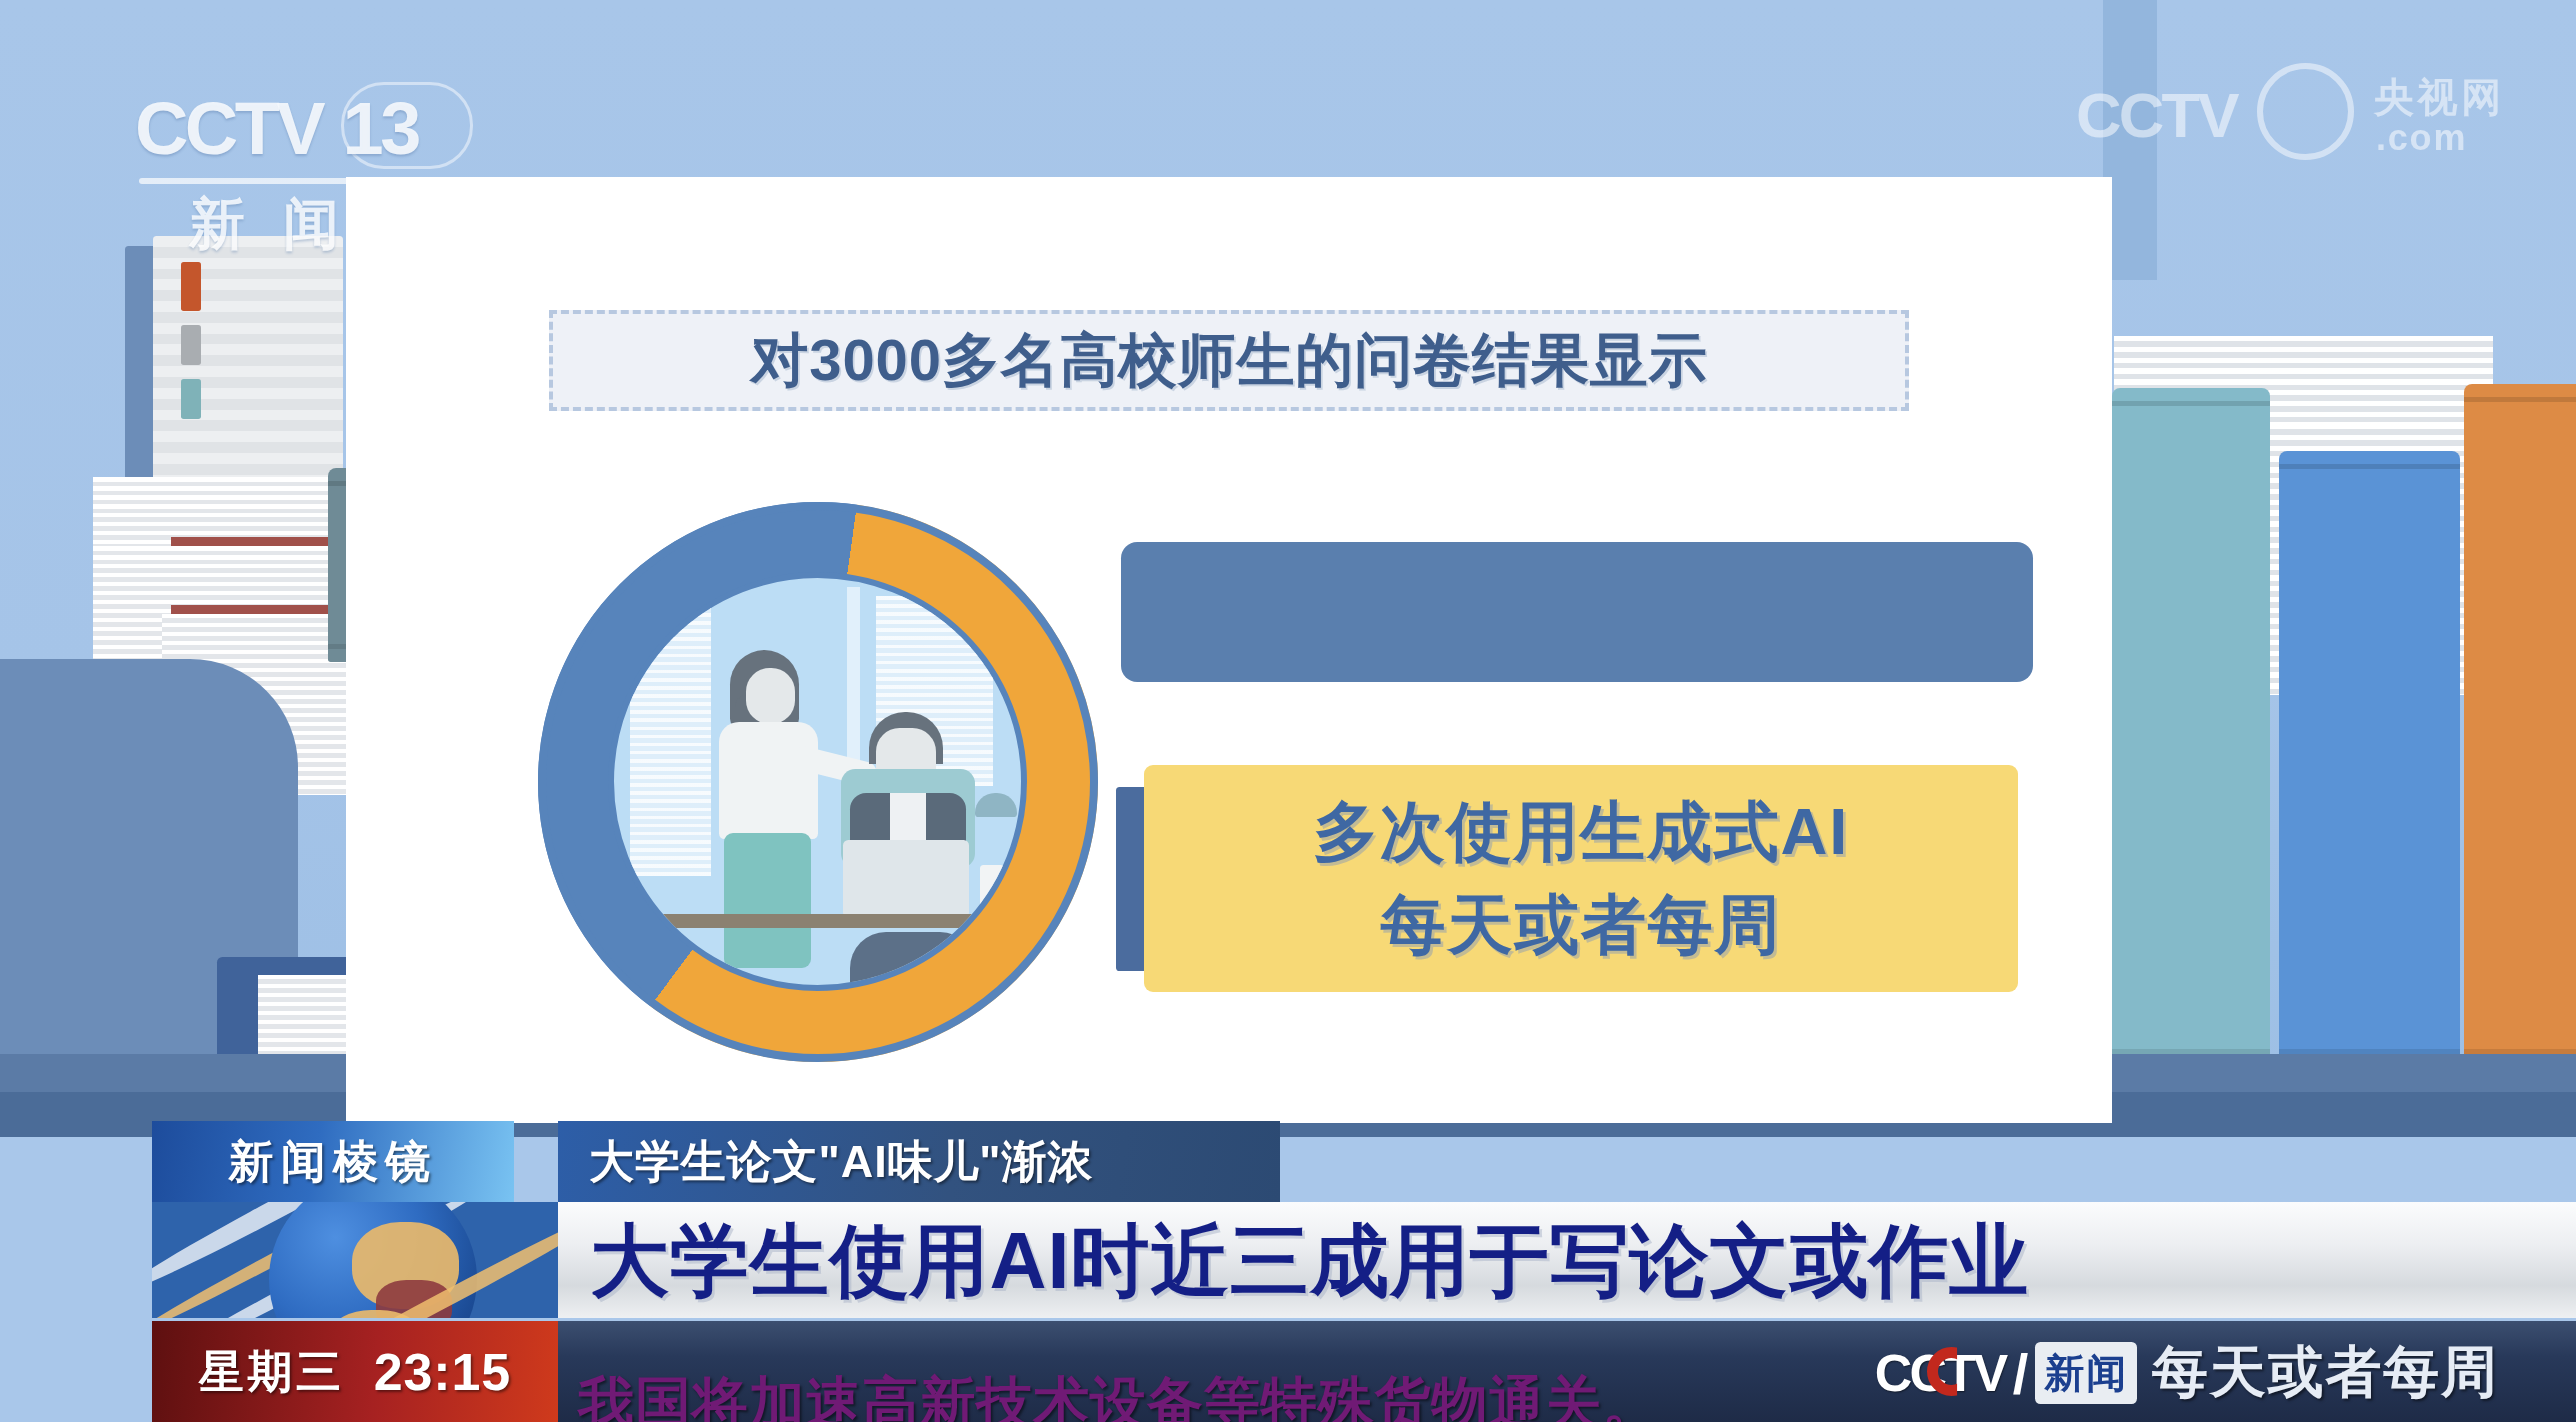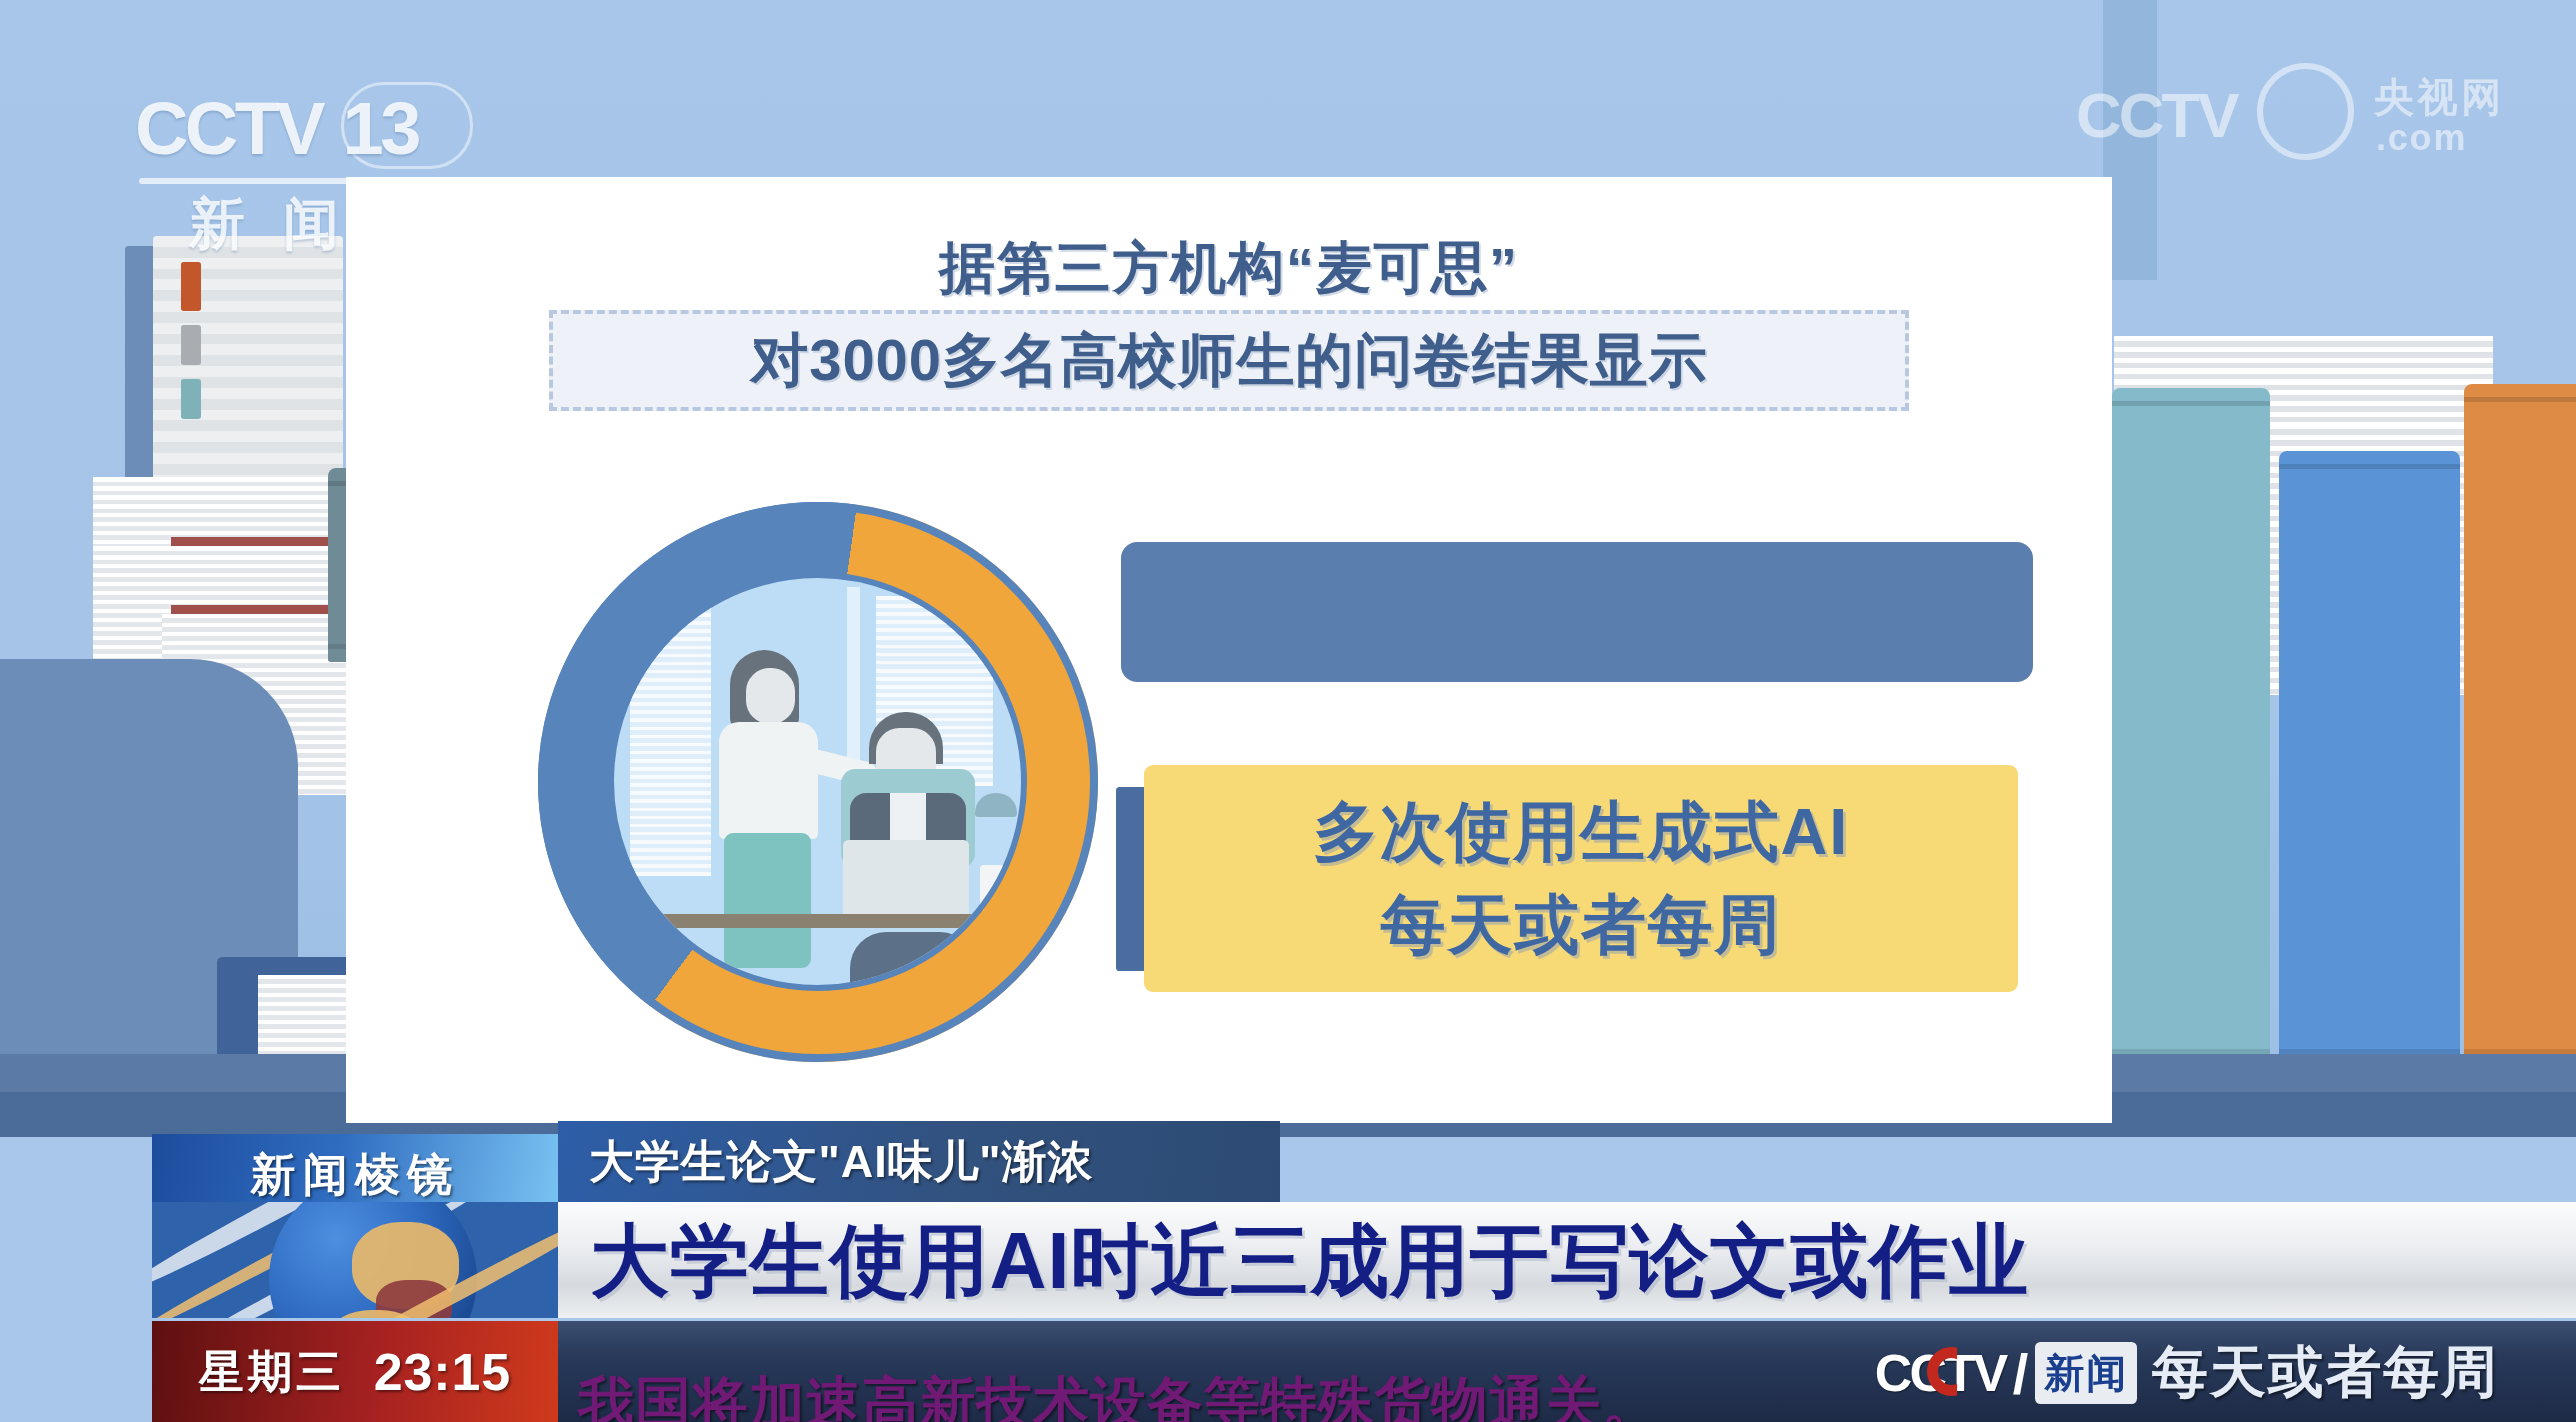--- a/index.html
+++ b/index.html
@@ -113,21 +113,21 @@
   .wm-r-ring { position:absolute; left:181px; top:9px; width:97px; height:97px;
       border:6.3px solid rgba(255,255,255,.9); border-radius:50%; }
   .wm-r-cn { position:absolute; left:298px; top:16.2px; font-size:40px; font-weight:700;
       color:rgba(255,255,255,.95); letter-spacing:3.6px; }
   .wm-r-com { position:absolute; left:300px; top:63px; font-size:36px; font-weight:700;
       color:rgba(255,255,255,.95); letter-spacing:1.8px;text-align:center; }
 
   
   .lt { position:absolute; left:0px; top:1121px; width:2576px; height:301px; }
 
-  .lt-tagbox { position:absolute; left:152px; top:13px; width:406px; height:81px;
+  .lt-tagbox { position:absolute; left:152px; top:0px; width:362px; height:81px;
       background:linear-gradient(100deg,#1d4c9c 0%,#2f6cc0 45%,#79c3f2 100%);
       display:flex; align-items:center; justify-content:center; }
   .lt-tag { font-size:45px; font-weight:700; color:#ffffff; letter-spacing:7.2px;
       text-shadow:1.8px 1.8px 2.7px rgba(0,0,0,.45); }
 
   .lt-kickbox { position:absolute; left:558px; top:0px; width:722px; height:81px;
       background:linear-gradient(100deg,#2d5ea8 0%,#32527f 55%,#2c4a73 100%);
       display:flex; align-items:center; padding-left:31px; }
   .lt-kick { font-size:45px; font-weight:700; color:#ffffff; letter-spacing:0.9px;
       text-shadow:1.8px 1.8px 2.7px rgba(0,0,0,.45); }
@@ -226,21 +226,20 @@
 
   <div class="wm-right">
     <div class="wm-r-ring"></div>
     <div class="wm-r-cctv">CCTV</div>
     <div class="wm-r-cn">央视网</div>
     <div class="wm-r-com">.com</div>
   </div>
 
   <div class="card"></div>
 
-  <div class="hl-1">据第三方机构“麦可思”</div>
   <div class="dashbox"></div>
   <div class="hl-2">对3000多名高校师生的问卷结果显示</div>
 
   <div class="donut-wrap">
     <div class="donut-ring" style="background: conic-gradient(from 8deg, rgb(240, 166, 58) 0deg, rgb(240, 166, 58) 208.8deg, rgb(87, 132, 187) 208.8deg, rgb(87, 132, 187) 360deg);"></div>
     <div class="donut-outline"></div>
     <div class="donut-hole">
 
       <div class="sc-win" style="left:16.2px; top:27px; width:81px; height:271px;"></div>
       <div class="sc-blind" style="left:16.2px; top:27px; width:81px; height:271px;"></div>

